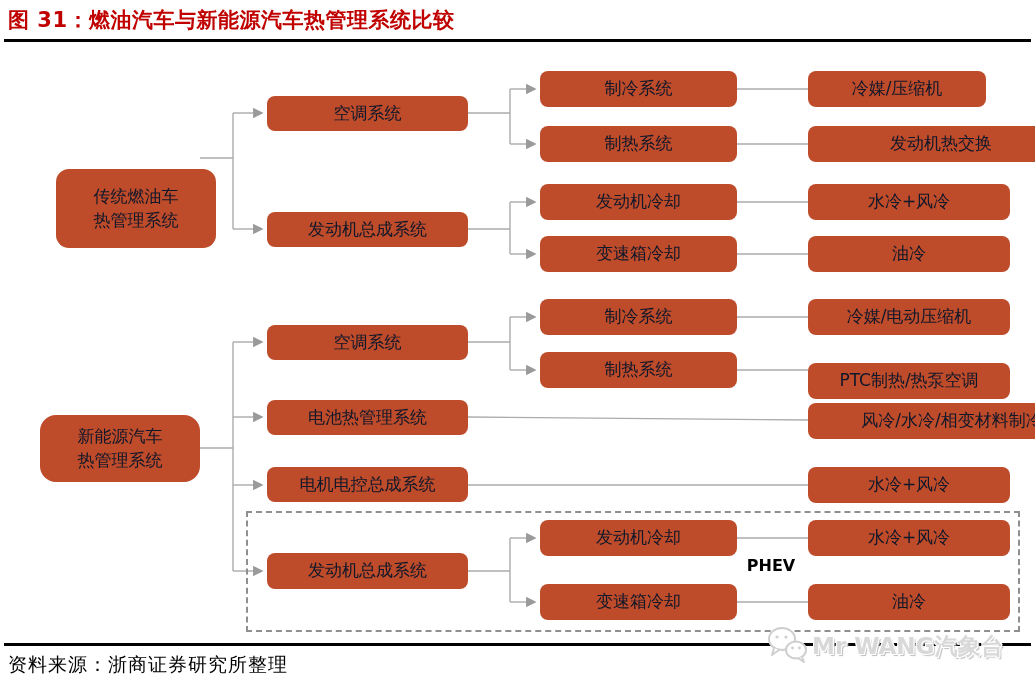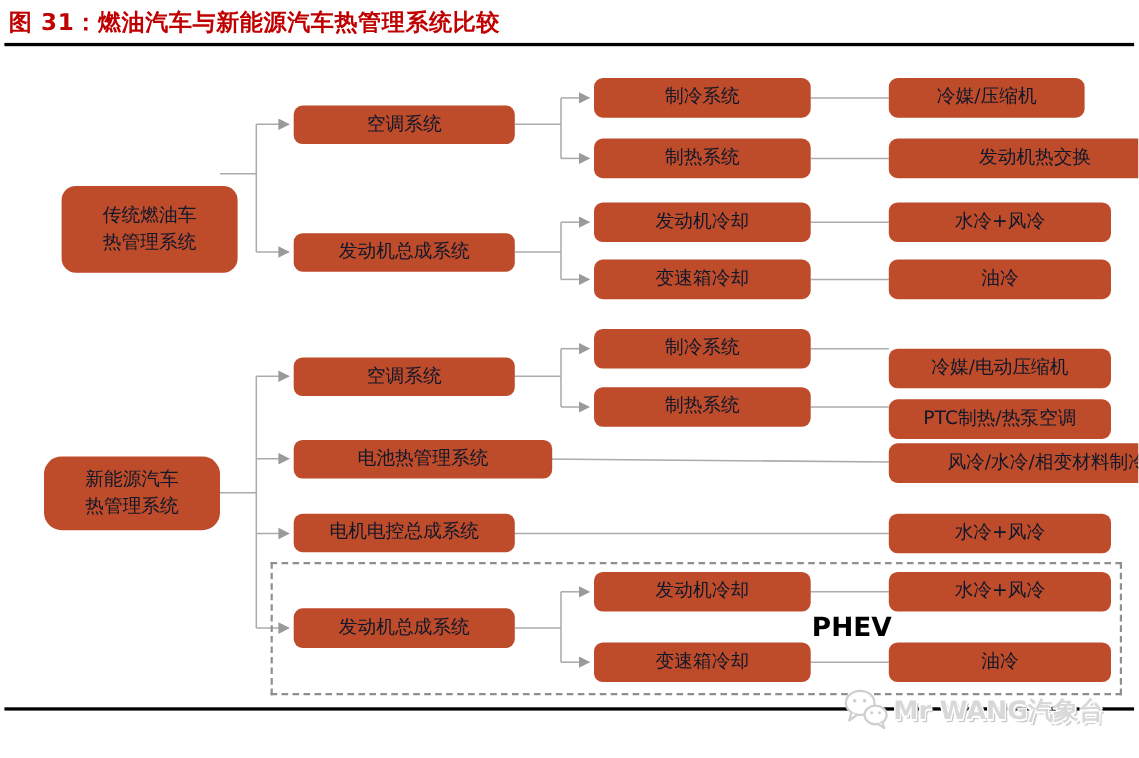--- a/index.html
+++ b/index.html
@@ -15,21 +15,21 @@
   #connector-layer{position:absolute;left:0;top:0;width:1035px;height:689px;}
   #connector-layer polyline{stroke:#ababab;stroke-width:1.4;fill:none;}
 
   .node{position:absolute;background:var(--box-fill,#be4b2a);color:#0f172a;
     display:flex;align-items:center;justify-content:center;text-align:center;
     font-size:17px;border-radius:8px;white-space:pre-line;line-height:1.4;}
   .node.root{border-radius:13px;}
 
   #dashed-group{position:absolute;border:2px dashed #8f8f8f;background:transparent;}
   #phev-label{position:absolute;left:738px;top:556px;width:66px;text-align:center;
-    font-weight:bold;font-size:24px;color:#000;}
+    font-weight:bold;font-size:16px;color:#000;}
 
   #source-note{position:absolute;left:8px;top:652px;font-size:19px;color:#000;
     font-family:"DejaVu Serif","Liberation Serif",serif;letter-spacing:1px;}
 
   #watermark{position:absolute;left:766px;top:624px;display:flex;align-items:center;gap:4px;}
   #watermark-text{font-size:23px;font-weight:bold;color:#d8d8d8;white-space:nowrap;
     text-shadow:-1px -1px 0 #fff,1px 1px 0 #fff,1px -1px 0 #fff,-1px 1px 0 #fff,2px 2px 1px #bdbdbd;}
 </style>
 </head>
 <body>
@@ -93,37 +93,38 @@
       <div class="node" style="left: 540px; top: 126px; width: 197px; height: 36px;">制热系统</div>
       <div class="node" style="left: 540px; top: 184px; width: 197px; height: 36px;">发动机冷却</div>
       <div class="node" style="left: 540px; top: 236px; width: 197px; height: 36px;">变速箱冷却</div>
       <div class="node" style="left: 808px; top: 71px; width: 178px; height: 36px;">冷媒/压缩机</div>
       <div class="node" style="left: 808px; top: 126px; width: 202px; height: 36px; padding-left: 32px;">发动机热交换</div>
       <div class="node" style="left: 808px; top: 184px; width: 202px; height: 36px;">水冷+风冷</div>
       <div class="node" style="left: 808px; top: 236px; width: 202px; height: 36px;">油冷</div>
       <div class="node root" style="left: 40px; top: 415px; width: 160px; height: 67px; border-radius: 16px;">新能源汽车
 热管理系统</div>
       <div class="node" style="left: 267px; top: 325px; width: 201px; height: 35px;">空调系统</div>
-      <div class="node" style="left: 267px; top: 400px; width: 235px; height: 35px;">电池热管理系统</div>
-      <div class="node" style="left: 267px; top: 467px; width: 201px; height: 35px; font-family: Liberation Mono, monospace;">电机电控总成系统</div>
+      <div class="node" style="left: 267px; top: 400px; width: 201px; height: 35px;">电池热管理系统</div>
+      <div class="node" style="left: 267px; top: 467px; width: 201px; height: 35px;">电机电控总成系统</div>
       <div class="node" style="left: 267px; top: 553px; width: 201px; height: 36px;">发动机总成系统</div>
       <div class="node" style="left: 540px; top: 299px; width: 197px; height: 36px;">制冷系统</div>
       <div class="node" style="left: 540px; top: 352px; width: 197px; height: 36px;">制热系统</div>
       <div class="node" style="left: 540px; top: 520px; width: 197px; height: 36px;">发动机冷却</div>
       <div class="node" style="left: 540px; top: 584px; width: 197px; height: 36px;">变速箱冷却</div>
-      <div class="node" style="left: 808px; top: 299px; width: 202px; height: 36px; margin-top: 18px;">冷媒/电动压缩机</div>
+      <div class="node" style="left: 808px; top: 299px; width: 202px; height: 36px;">冷媒/电动压缩机</div>
       <div class="node" style="left: 808px; top: 352px; width: 202px; height: 36px; margin-top: 11px;">PTC制热/热泵空调</div>
       <div class="node" style="left: 808px; top: 403px; width: 202px; height: 36px; padding-left: 43px;">风冷/水冷/相变材料制冷</div>
       <div class="node" style="left: 808px; top: 467px; width: 202px; height: 36px;">水冷+风冷</div>
       <div class="node" style="left: 808px; top: 520px; width: 202px; height: 36px;">水冷+风冷</div>
       <div class="node" style="left: 808px; top: 584px; width: 202px; height: 36px;">油冷</div>
     </div>
   <div id="phev-label">PHEV</div>
 
   <div class="rule" id="footer-rule"></div>
+  <div id="source-note">资料来源：浙商证券研究所整理</div>
 
   <div id="watermark">
     <span>
       <svg width="42" height="40" viewBox="0 0 42 40">
         <ellipse cx="16" cy="15" rx="13" ry="11" fill="#ffffff" stroke="#cfcfcf" stroke-width="2"></ellipse>
         <path d="M8,24 L6,31 L13,26" fill="#ffffff" stroke="#cfcfcf" stroke-width="2" stroke-linejoin="round"></path>
         <circle cx="11" cy="13" r="1.6" fill="#cfcfcf"></circle>
         <circle cx="20" cy="13" r="1.6" fill="#cfcfcf"></circle>
         <ellipse cx="30" cy="26" rx="10" ry="8.5" fill="#ffffff" stroke="#cfcfcf" stroke-width="2"></ellipse>
         <path d="M36,33 L38,38 L32,34" fill="#ffffff" stroke="#cfcfcf" stroke-width="2" stroke-linejoin="round"></path>

